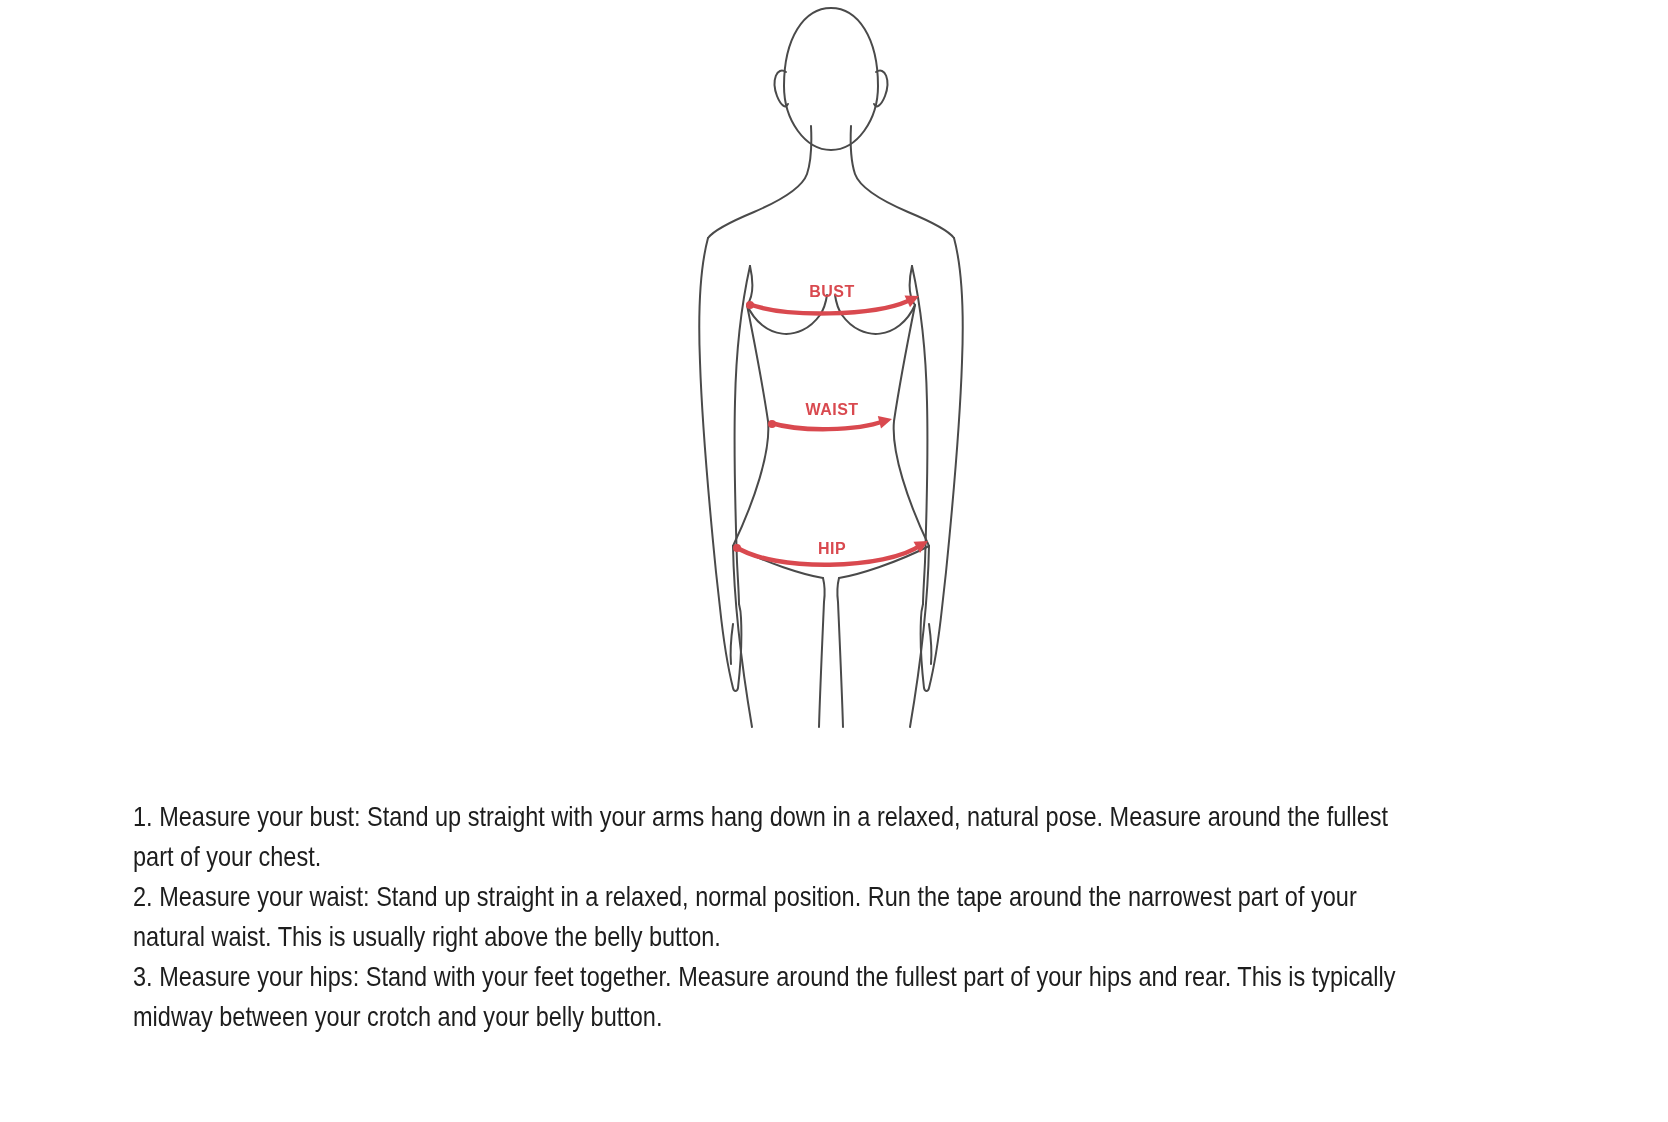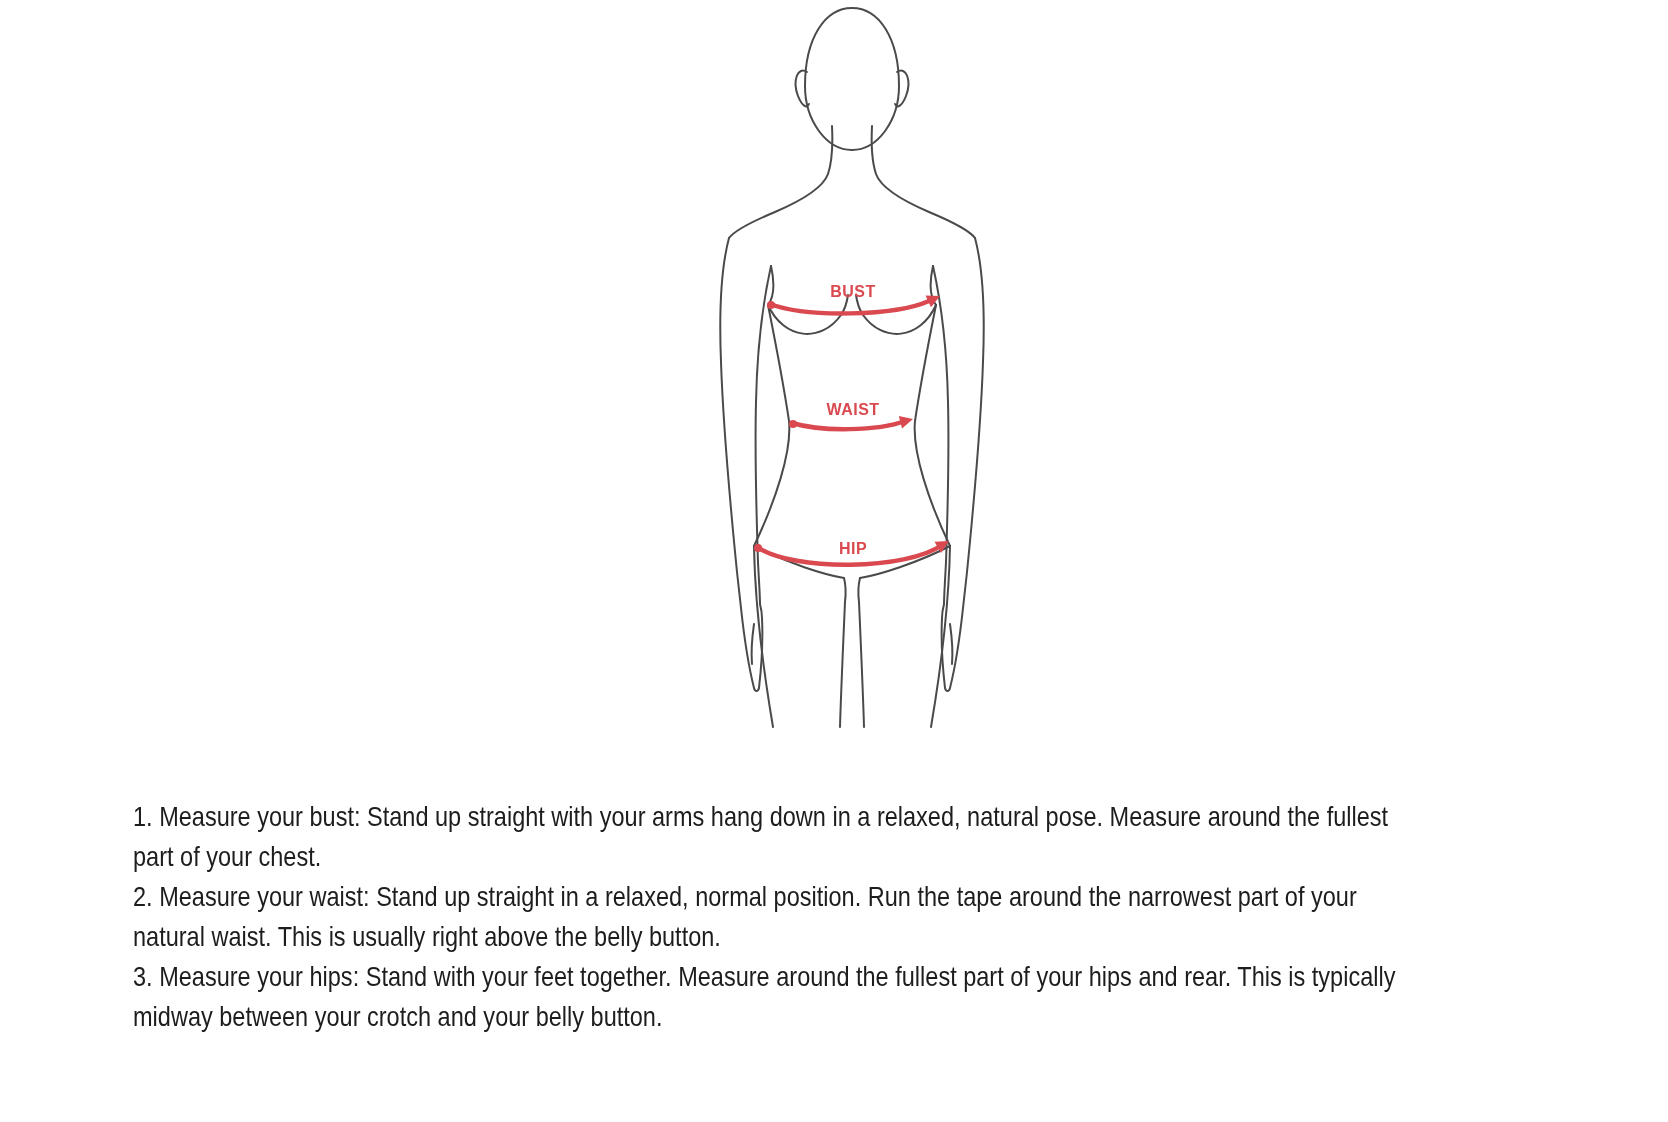--- a/index.html
+++ b/index.html
@@ -10,21 +10,21 @@
   .page {
     position: relative;
     width: 1668px;
     height: 1122px;
     background: #ffffff;
     overflow: hidden;
     font-family: "Liberation Sans", sans-serif;
   }
   .figure-wrap {
     position: absolute;
-    left: 641px;
+    left: 620px;
     top: 0;
     width: 420px;
     height: 760px;
   }
   .figure-wrap svg { display: block; }
   .outline {
     fill: none;
     stroke: #4a4a4a;
     stroke-width: 2;
     stroke-linecap: round;

